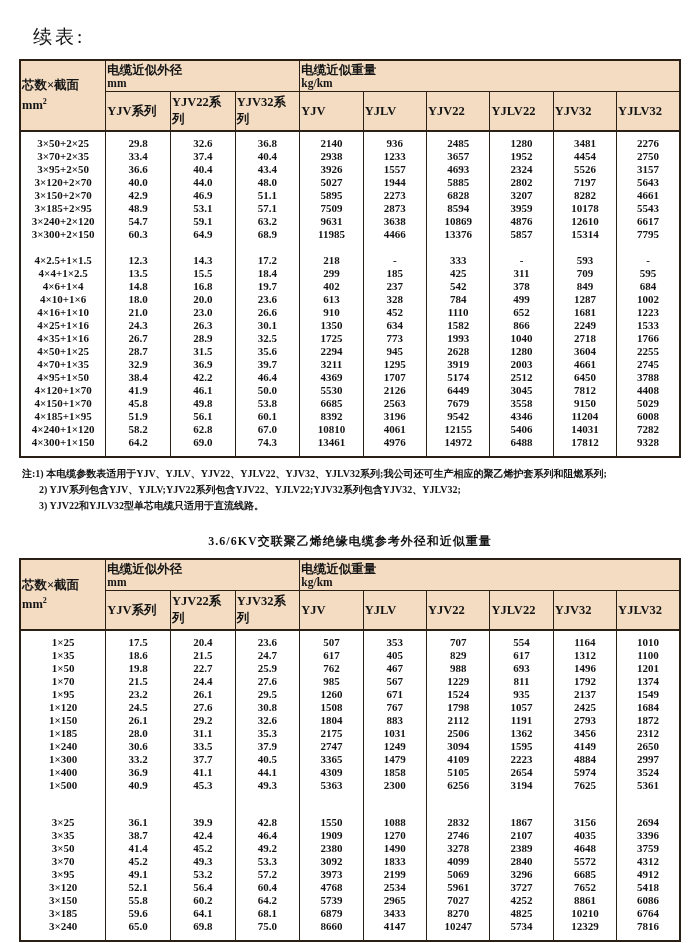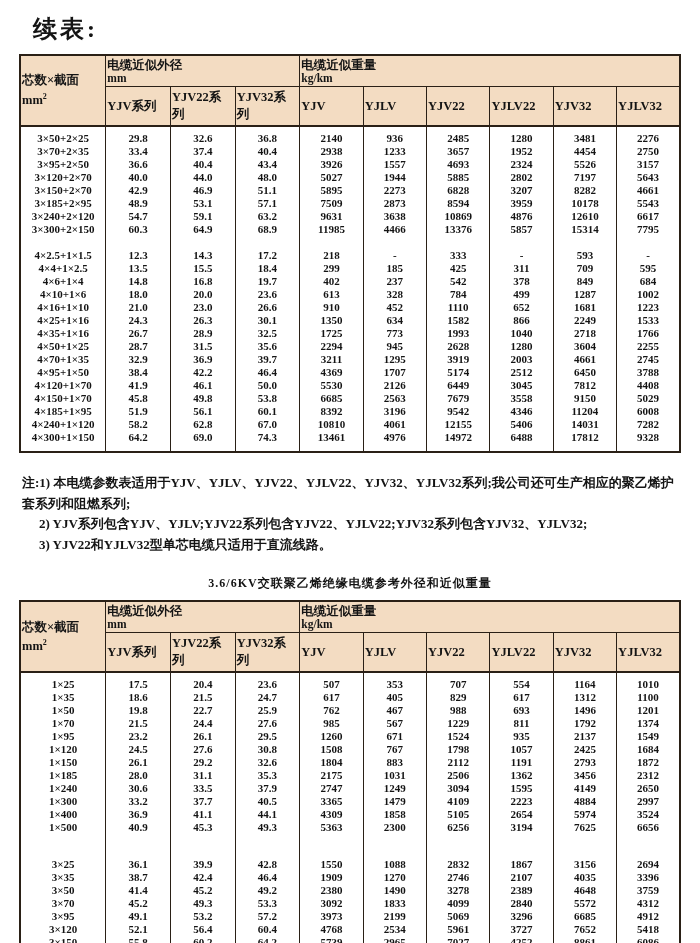--- a/index.html
+++ b/index.html
@@ -6,22 +6,22 @@
   html,body { background:#ffffff; }
   .page {
     position:relative;
     width:700px; height:943px;
     background:#ffffff;
     font-family:"Liberation Serif","DejaVu Serif",serif;
     color:var(--txt,#141414);
     overflow:hidden;
   }
   .page-title {
-    font-size:24px; font-weight:bold;
-    margin:13px 0 9px 33px;
+    font-size:19px; font-weight:normal;
+    margin:24px 0 9px 33px;
     letter-spacing:3px;
   }
   table.spec {
     width:662px; margin:0 auto;
     border-collapse:collapse; table-layout:fixed;
     border:2px solid var(--bd,#2a2016);
     font-weight:bold;
   }
   table.spec thead th {
     background:var(--hbg,#f3dcc2);
@@ -43,22 +43,22 @@
     font-size:11px; font-weight:bold;
     height:13px; line-height:13px;
     padding:0 1px;
     white-space:nowrap; overflow:hidden;
   }
   table.spec tbody tr:first-child td { padding-top:5px; }
   table.spec tbody tr:last-child td  { padding-bottom:7px; }
   table.spec tbody tr.gap-row td { height:13px; }
   table.spec.t2 tbody tr.gap-row td { height:24px; }
   .notes {
-    width:656px; margin:20px auto 0 auto;
-    font-size:13px; font-weight:bold; line-height:1.58;
+    width:656px; margin:8px auto 0 auto;
+    font-size:10px; font-weight:bold; line-height:1.58;
   }
   .notes p.indent { padding-left:17px; }
   .table2-title {
     text-align:center; font-size:12px; font-weight:bold;
     margin:20px 0 8px 0;
     letter-spacing:1px;
   }
 </style>
 </head>
 <body>
@@ -583,21 +583,21 @@
         <tr>
           <td>1×500</td>
           <td>40.9</td>
           <td>45.3</td>
           <td>49.3</td>
           <td>5363</td>
           <td>2300</td>
           <td>6256</td>
           <td>3194</td>
           <td>7625</td>
-          <td>6656</td>
+          <td>5361</td>
         </tr>
         <tr class="gap-row">
           <td></td>
           <td></td>
           <td></td>
           <td></td>
           <td></td>
           <td></td>
           <td></td>
           <td></td>

